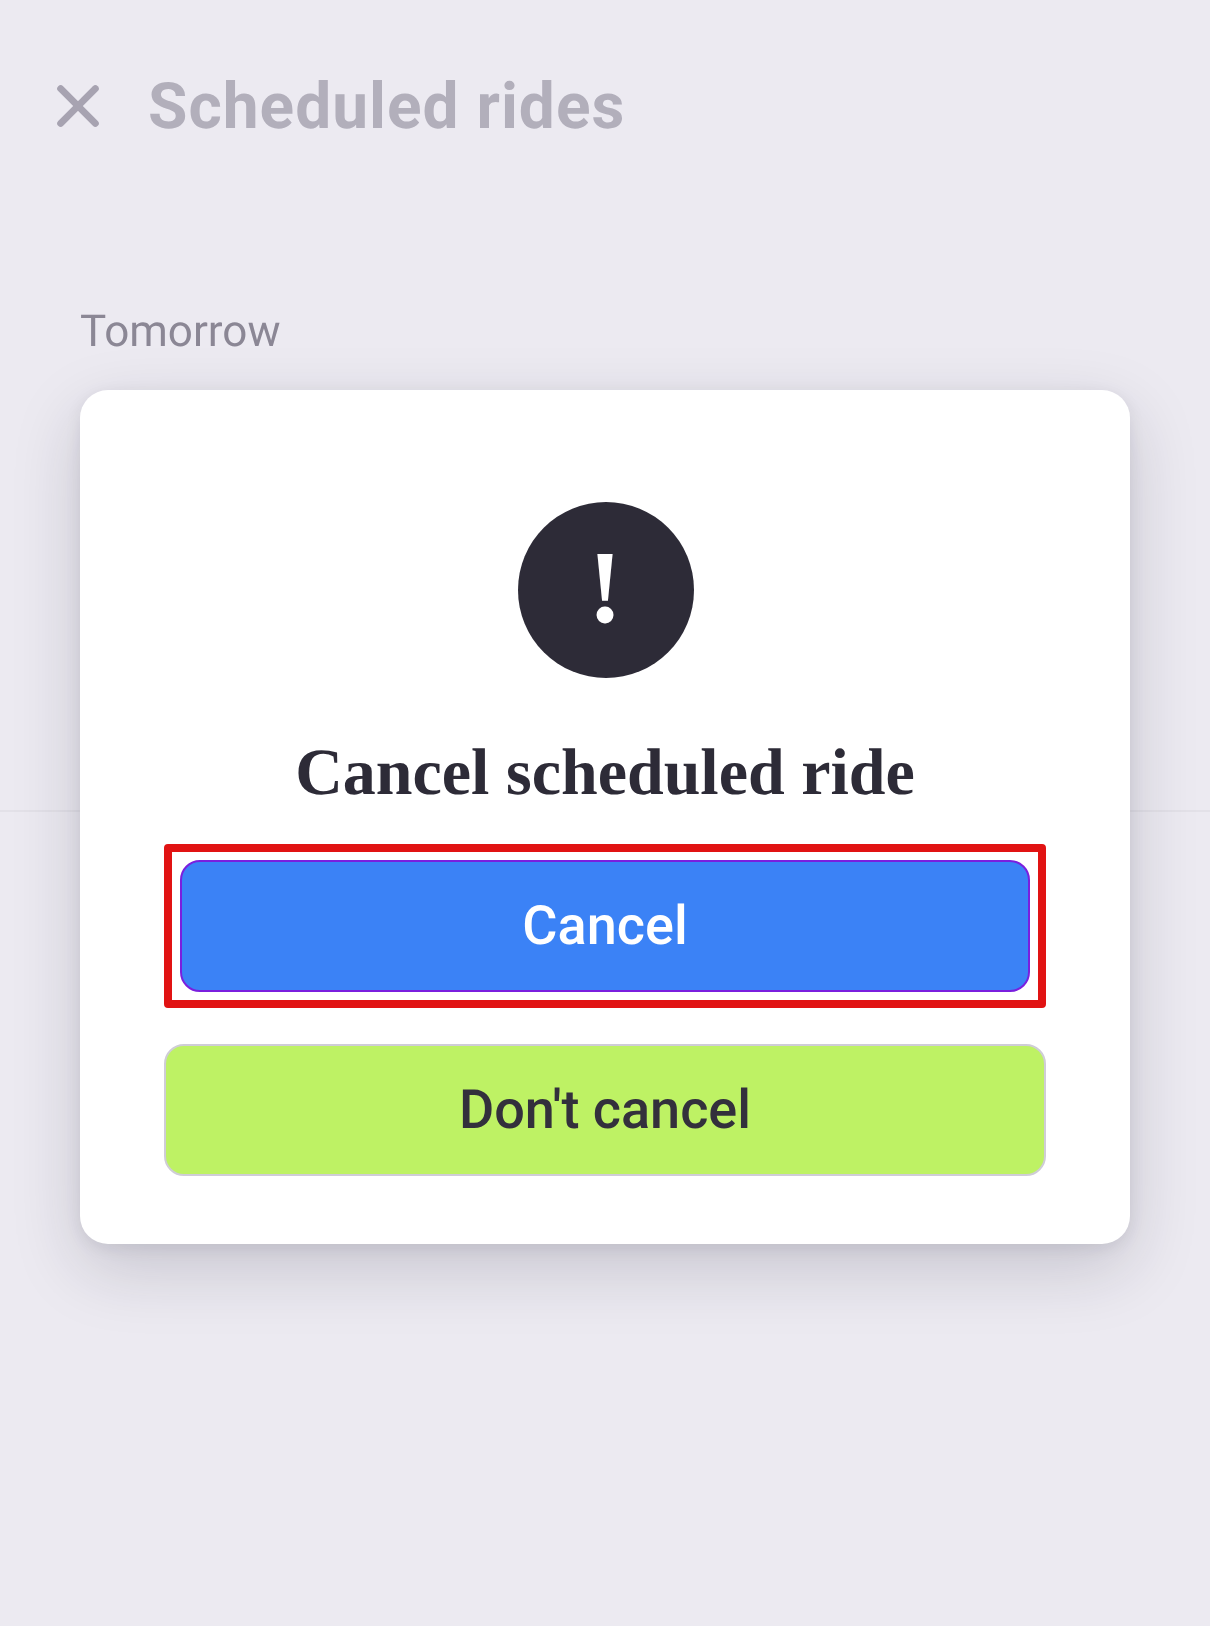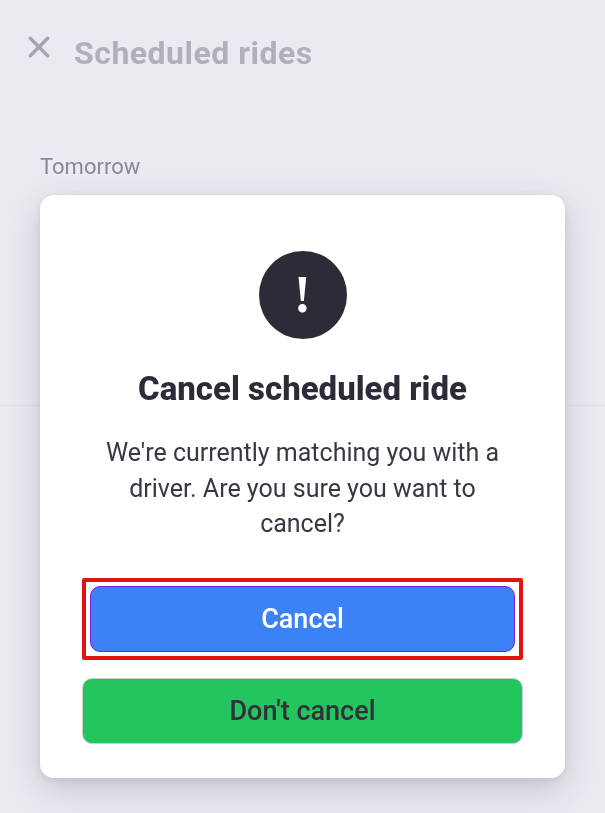--- a/index.html
+++ b/index.html
@@ -12,21 +12,21 @@
     color:#33303c;
     box-sizing:border-box;
   }
   *{box-sizing:border-box;}
 
   
   .page{
     position:absolute;inset:0;
   }
   .page-header{
-    display:flex;
+    display:flex;align-items:center;
     padding:34px 26px 0 26px;
     gap:22px;
   }
   .close-x svg{display:block;}
   .page-title{
     font-size:32px;
     font-weight:700;
     color:#b2afbb;
     letter-spacing:.5px;
   }
@@ -66,21 +66,22 @@
     margin-bottom:30px;
   }
   .modal-icon span{
     color:#fff;font-size:52px;font-weight:800;line-height:1;
     font-family:Georgia,"Times New Roman",serif;
   }
   .modal-title{
     font-size:33px;font-weight:800;
     color:#2d2b37;
     text-align:center;
-    margin:0 0 27px 0;
+    margin:0 0 16px 0;
+    font-family:Liberation Serif, serif;
   }
   .modal-body{
     font-size:25px;
     line-height:1.42;
     color:#3a3744;
     text-align:center;
     margin:0 0 36px 0;
     max-width:420px;
   }
   .btn{
@@ -92,21 +93,21 @@
     display:flex;align-items:center;justify-content:center;
     cursor:pointer;
     user-select:none;
   }
   .btn-primary{
     background:#3b82f6;
     color:#fff;
     border:1px solid #7a1fde;
   }
   .btn-secondary{
-    background:#22c55e;
+    background:#bef264;
     color:#33303c;
     border:1px solid #cfcdd6;
     margin-top:18px;
   }
   .highlight-box{
     border:4px solid #e11313;
     border-radius:2px;
     padding:4px;
     width:100%;
   }
@@ -128,20 +129,19 @@
   <div class="fake-divider"></div>
 </div>
 
 <div class="scrim"></div>
 
 <div class="modal">
   <div class="modal-icon">
     <span>!</span>
   </div>
   <h2 class="modal-title">Cancel scheduled ride</h2>
-  <p class="modal-body">We're currently matching you with a driver. Are you sure you want to cancel?</p>
 
   <div class="highlight-box">
     <div class="btn btn-primary">Cancel</div>
   </div>
 
   <div class="btn btn-secondary">Don't cancel</div>
 </div>
 
 </body></html>

